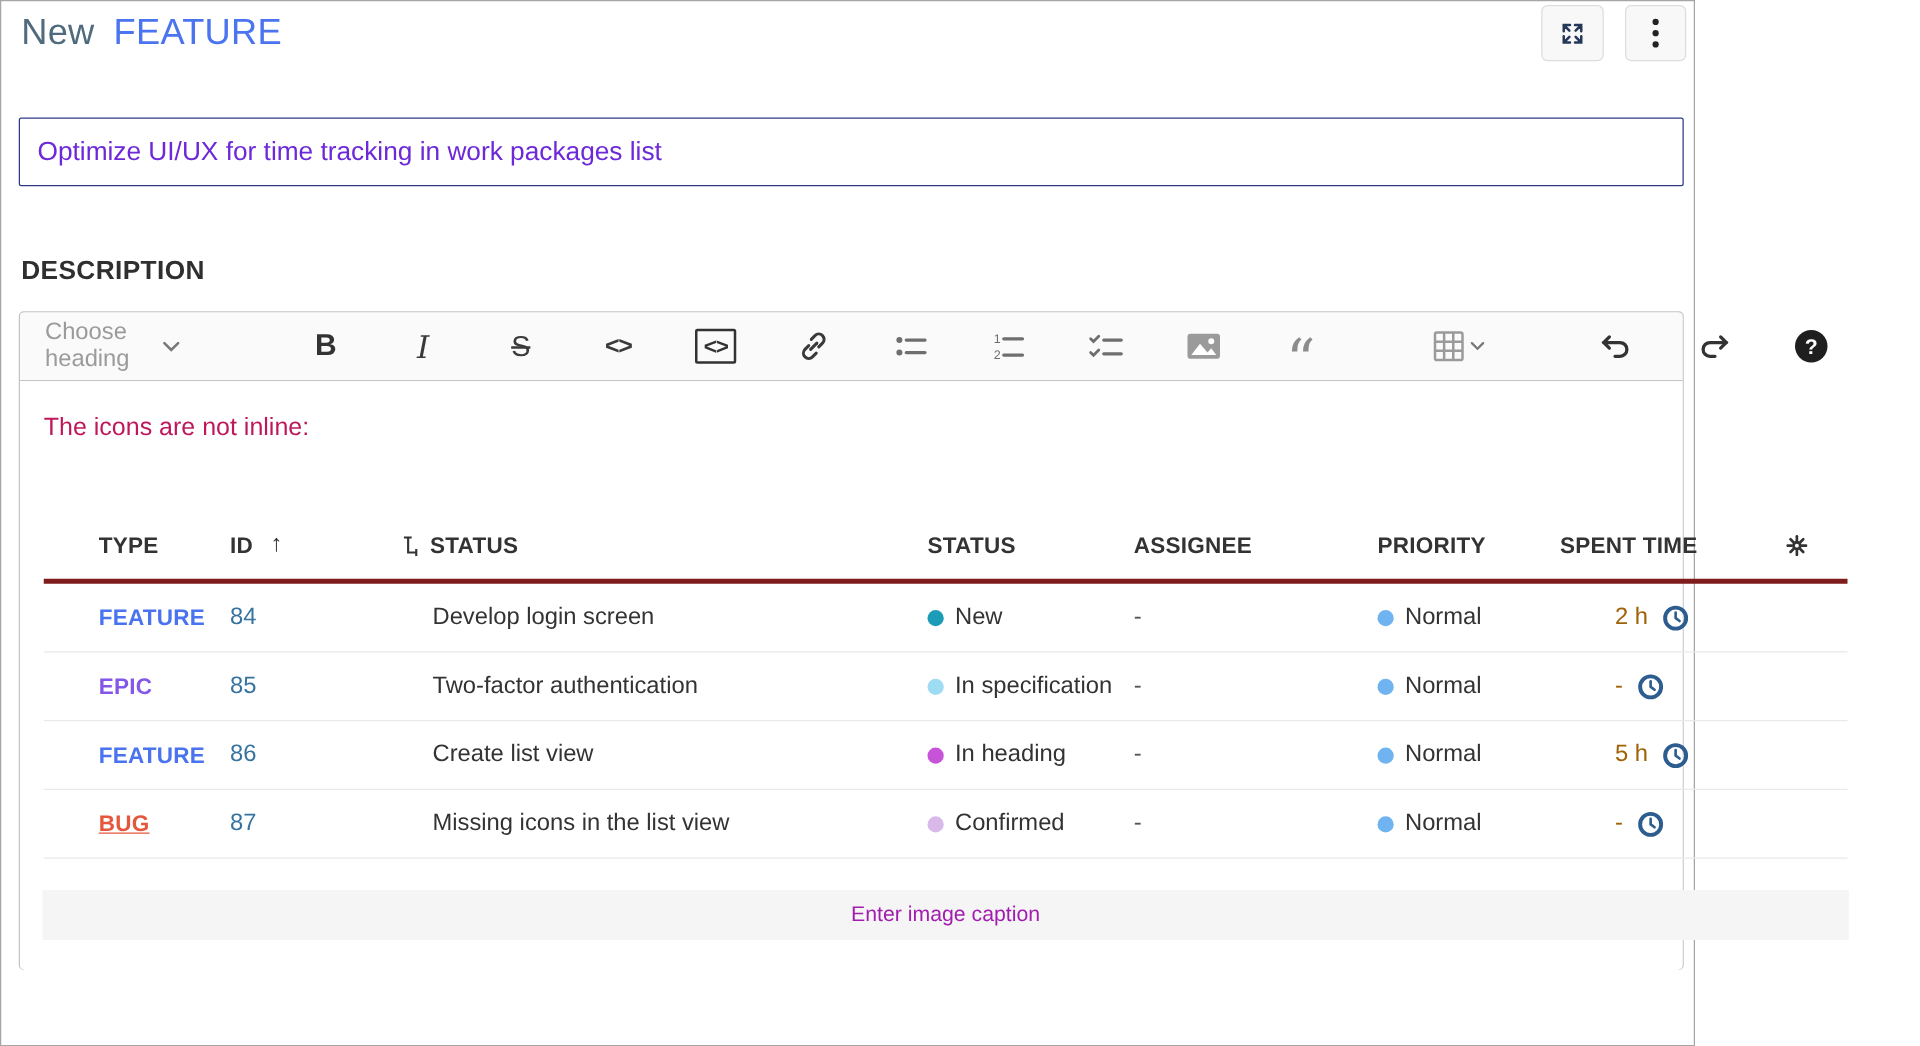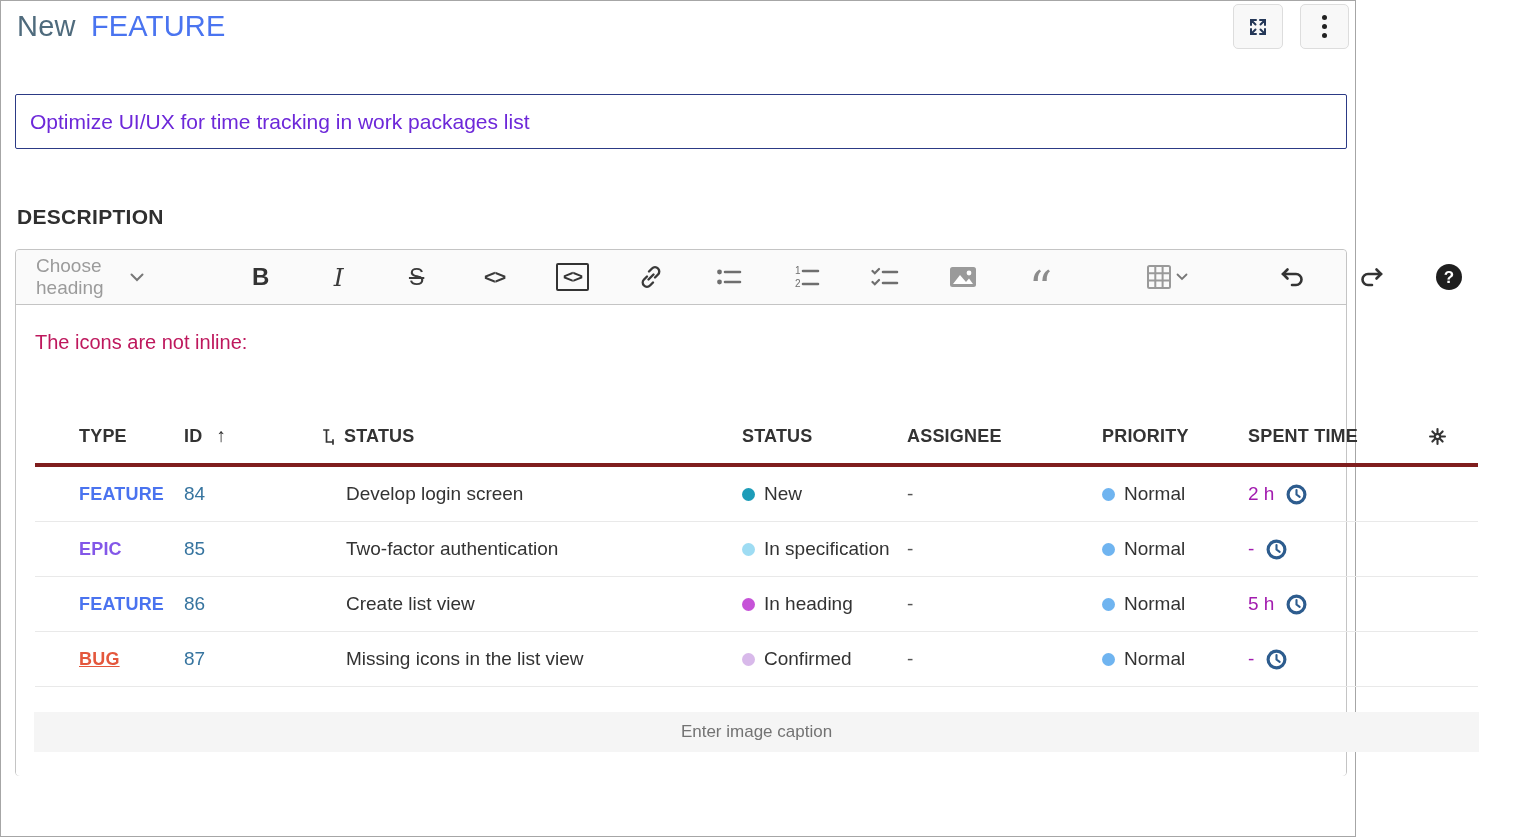--- a/index.html
+++ b/index.html
@@ -48,24 +48,24 @@
   .sort-arrow { font-weight:400; font-size:19px; }
   .cell-subjh { display:flex; align-items:center; gap:8px; }
   .cell-subjh .hier { margin-left:-24px; }
   .cell-gear { justify-self:end; padding-right:32px; }
   .cell-type { font-weight:700; font-size:18px; letter-spacing:.2px; cursor:pointer; }
   .cell-id { color:#36749f; cursor:pointer; }
   .dot-cell { display:flex; align-items:center; gap:9px; }
   .dot { width:13px; height:13px; border-radius:50%; flex:0 0 13px; }
   .dash { color:#555; }
   .cell-spent { display:flex; align-items:center; gap:12px; }
-  .spent-link { color:#a21caf; cursor:pointer; }
+  .spent-link { color:#a16207; cursor:pointer;margin-left:44px; }
 
   .caption-bar { position:absolute; left:18px; top:407px; width:1445px; height:40px; background:#f5f5f5; display:flex; align-items:center; justify-content:center; }
-  .caption-bar span { color:#737373; font-size:17px; }
+  .caption-bar span { color:#a21caf; font-size:17px; }
 </style>
 </head>
 <body>
 
 <div class="frame">
 
   <div class="page-title">
     <span class="t-new" style="color: rgb(79, 107, 125);">New</span>
     <span class="t-type" style="color: rgb(74, 116, 240);">FEATURE</span>
   </div>

